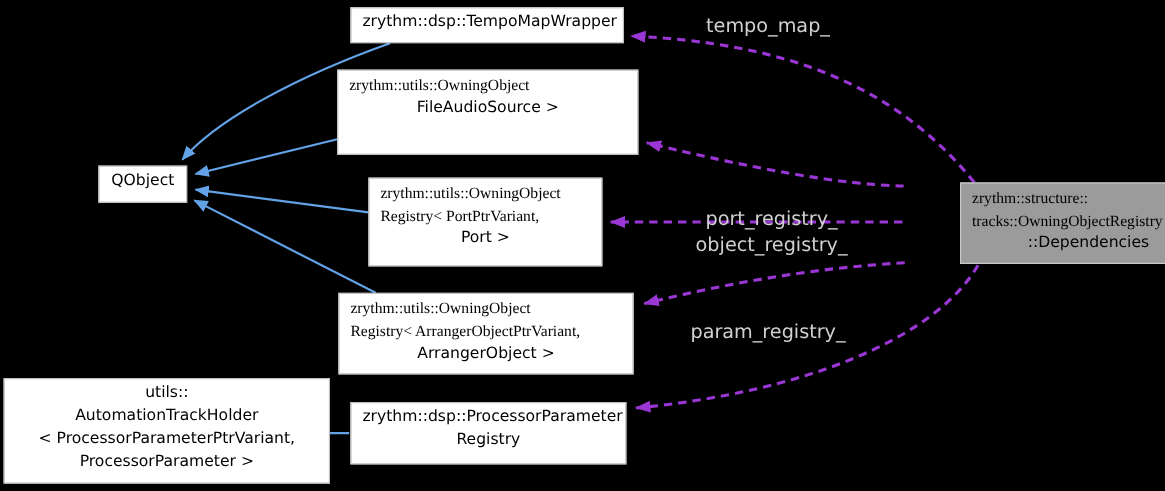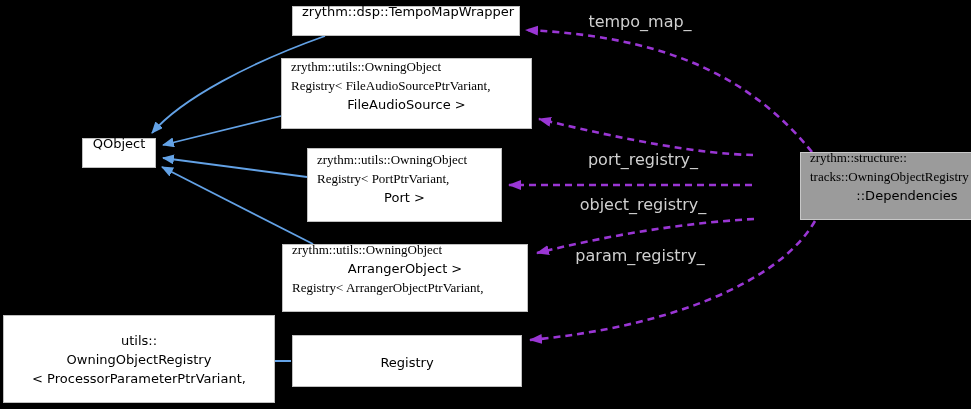--- a/index.html
+++ b/index.html
@@ -22,22 +22,22 @@
   }
   #edges{position:absolute;left:0;top:0;width:971px;height:409px;}
   .edge-inherit{fill:none;stroke:var(--c-inheritance-arrow);stroke-width:1.8;}
   .edge-usage{fill:none;stroke:var(--c-usage-arrow);stroke-width:2.6;stroke-dasharray:7 5;}
   .node{
     position:absolute;box-sizing:border-box;
     background:var(--c-node-fill);
     border:1.5px solid var(--c-node-border);
     color:var(--c-node-text);
     font-size:13px;line-height:19px;
-    display:flex;flex-direction:column;justify-content:flex-end;
-    padding:14px 9px;
+    display:flex;flex-direction:column;justify-content:flex-start;
+    padding:2px 9px;
   }
   .node.highlight{
     background:var(--c-highlight-fill);
     border-color:var(--c-highlight-border);
     margin-left:47px;
   }
   .ln{white-space:nowrap;}
   .ln.left{text-align:left;font-family:Liberation Serif, serif;}
   .ln.center{text-align:center;}
   .edge-label{
@@ -67,60 +67,61 @@
     <path class="edge-inherit" d="M 313 244 L 162 167" marker-end="url(#arrow-blue)"></path>
     <path class="edge-inherit" d="M 291 361 L 239 361" marker-end="url(#arrow-blue)"></path>
 
     <path class="edge-usage" d="M 812 152 C 745 70, 655 36, 526 30" marker-end="url(#arrow-purple)"></path>
     <path class="edge-usage" d="M 753 155 C 700 154, 625 140, 539 119" marker-end="url(#arrow-purple)"></path>
     <path class="edge-usage" d="M 752 185 L 509 185" marker-end="url(#arrow-purple)"></path>
     <path class="edge-usage" d="M 754 219 C 680 223, 606 236, 537 253" marker-end="url(#arrow-purple)"></path>
     <path class="edge-usage" d="M 815 221 C 779 283, 668 327, 530 340" marker-end="url(#arrow-purple)"></path>
   </svg>
 
-  <div class="node" style="left:82px;top:138px;width:74px;height:21px">
+  <div class="node" style="left:82px;top:138px;width:74px;height:31px">
     <div class="ln center">QObject</div>
   </div>
 
   <div class="node" style="left:292px;top:6px;width:228px;height:30px">
     <div class="ln center">zrythm::dsp::TempoMapWrapper</div>
   </div>
 
   <div class="node" style="left:281px;top:58px;width:251px;height:71px">
     <div class="ln left">zrythm::utils::OwningObject</div>
-    <div class="ln left">Registry&lt; FileAudioSourcePtrVariant,</div>
     <div class="ln center">FileAudioSource &gt;</div>
   </div>
 
   <div class="node" style="left:307px;top:148px;width:195px;height:74px">
     <div class="ln left">zrythm::utils::OwningObject</div>
     <div class="ln left">Registry&lt; PortPtrVariant,</div>
     <div class="ln center">Port &gt;</div>
   </div>
 
   <div class="node" style="left:282px;top:244px;width:246px;height:68px">
     <div class="ln left">zrythm::utils::OwningObject</div>
+    <div class="ln left">Registry&lt; ArrangerObjectPtrVariant,</div>
     <div class="ln center">ArrangerObject &gt;</div>
-    <div class="ln left">Registry&lt; ArrangerObjectPtrVariant,</div>
   </div>
 
   <div class="node" style="left:3px;top:315px;width:272px;height:88px">
     <div class="ln center">utils::</div>
-    <div class="ln center">OwningObjectRegistry</div>
+    <div class="ln center">AutomationTrackHolder</div>
     <div class="ln center">&lt; ProcessorParameterPtrVariant,</div>
+    <div class="ln center">ProcessorParameter &gt;</div>
   </div>
 
   <div class="node" style="left:292px;top:335px;width:230px;height:52px">
+    <div class="ln center">zrythm::dsp::ProcessorParameter</div>
     <div class="ln center">Registry</div>
   </div>
 
   <div class="node highlight" style="left:753px;top:152px;width:214px;height:68px">
     <div class="ln left">zrythm::structure::</div>
     <div class="ln left">tracks::OwningObjectRegistry</div>
     <div class="ln center">::Dependencies</div>
   </div>
 
   <div class="edge-label" style="left:640px;top:21px">tempo_map_</div>
-  <div class="edge-label" style="left:643px;top:159px">port_registry_</div>
+  <div class="edge-label" style="left:643px;top:182px">port_registry_</div>
   <div class="edge-label" style="left:643px;top:204px">object_registry_</div>
-  <div class="edge-label" style="left:640px;top:255px">param_registry_</div>
+  <div class="edge-label" style="left:640px;top:276px">param_registry_</div>
 
 </div>
 
 </body></html>

